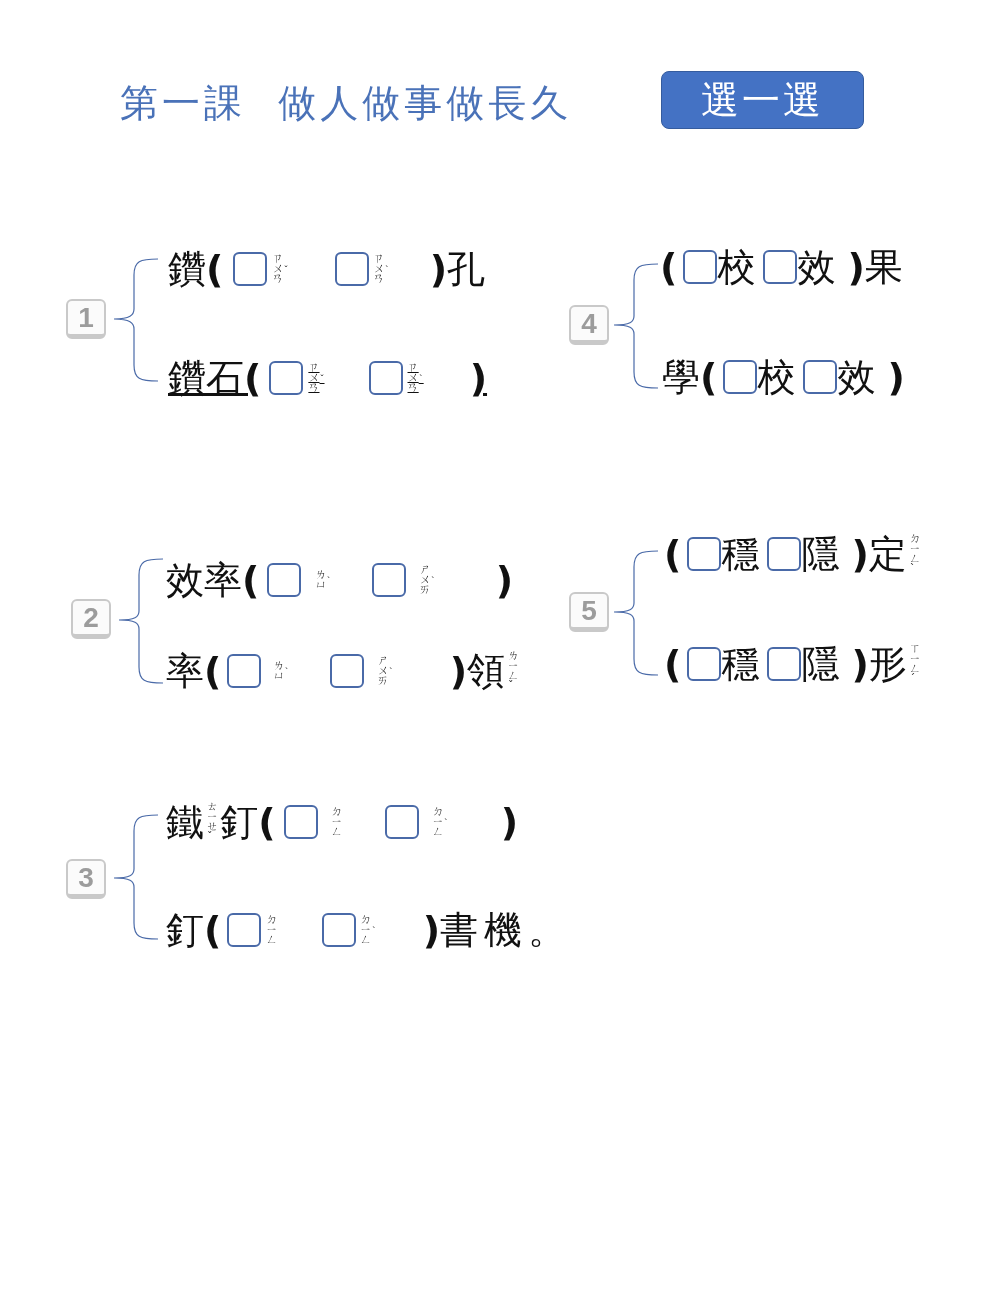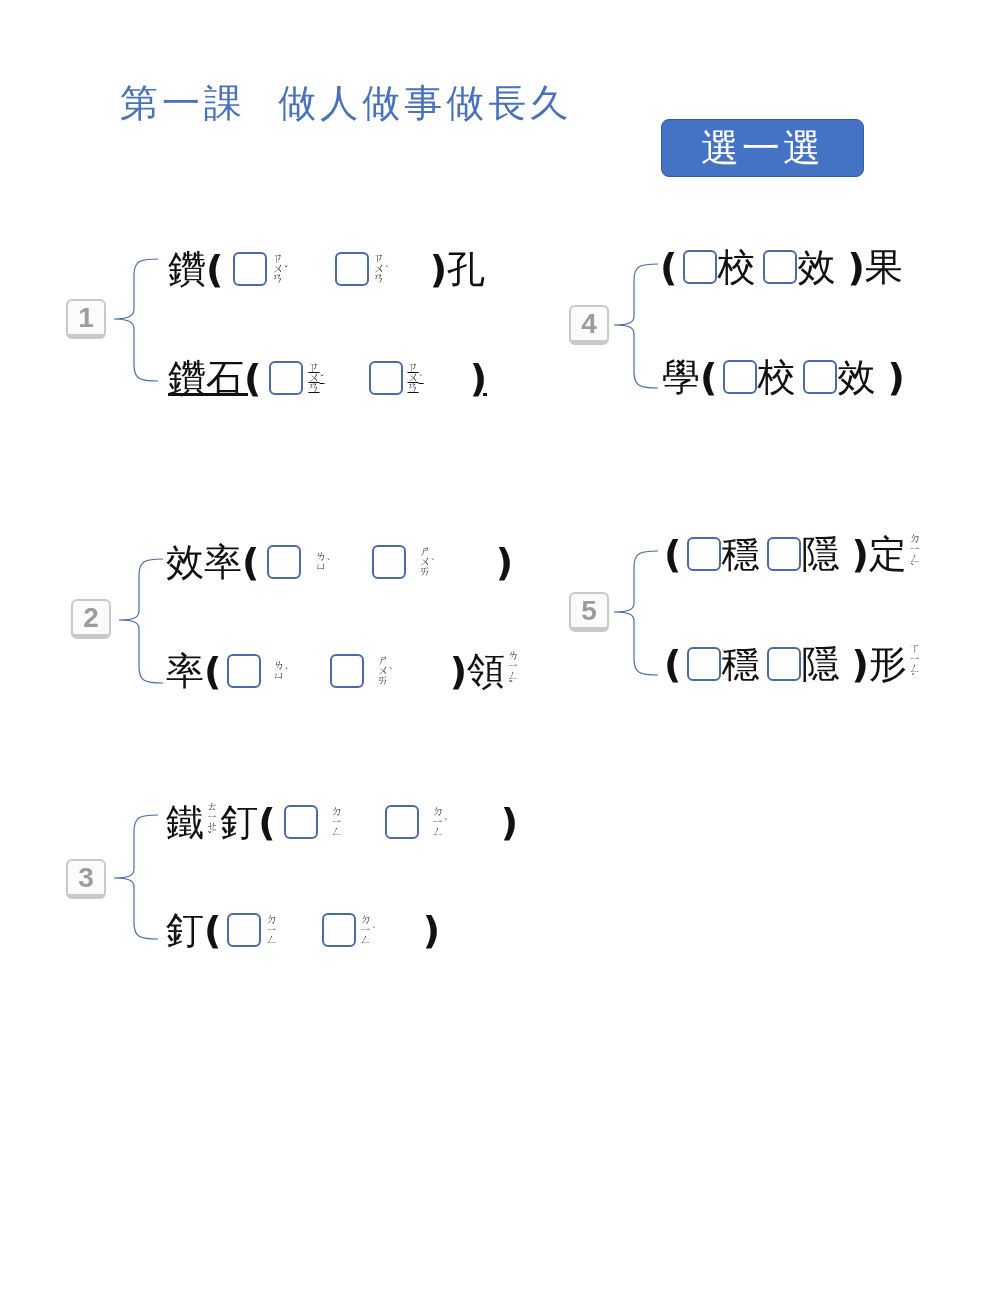--- a/index.html
+++ b/index.html
@@ -1,18 +1,18 @@
 <!DOCTYPE html>
 <html><head>
 <meta charset="utf-8">
 <style>
   html,body{margin:0;padding:0;background:#fff;}
   body{width:1000px;height:1291px;position:relative;overflow:hidden;font-family:"DejaVu Serif",serif;color:#111;}
   .title{position:absolute;left:120px;top:78px;font-size:38px;color:#4a72b8;letter-spacing:4px;white-space:pre;}
-  .select-btn{position:absolute;left:661px;top:71px;width:203px;height:58px;background:#4472c4;border:1px solid #355c9e;border-radius:8px;color:#fff;font-size:38px;display:flex;align-items:center;justify-content:center;letter-spacing:3px;box-sizing:border-box;margin-top:48px;}
+  .select-btn{position:absolute;left:661px;top:71px;width:203px;height:58px;background:#4472c4;border:1px solid #355c9e;border-radius:8px;color:#fff;font-size:38px;display:flex;align-items:center;justify-content:center;letter-spacing:3px;box-sizing:border-box;}
   .badge{position:absolute;width:40px;height:40px;border:2px solid #c9c9c9;border-bottom-width:5px;border-radius:6px;background:#fbfbfb;color:#9c9c9c;font-family:"Liberation Sans",sans-serif;font-weight:bold;font-size:28px;display:flex;align-items:center;justify-content:center;box-sizing:border-box;}
   .brace{position:absolute;}
   .row{position:absolute;display:flex;align-items:center;font-size:38px;white-space:nowrap;height:50px;}
   .paren{font-family:"DejaVu Sans",sans-serif;font-size:38px;font-weight:bold;}
   .box{display:inline-block;width:34px;height:34px;border:2px solid #4a6aa8;border-radius:6px;box-sizing:border-box;background:#fff;cursor:pointer;margin-right:2px;}
   .opt{display:inline-flex;align-items:center;margin-right:40px;}
   .bpmf{display:inline-flex;flex-direction:column;font-size:11px;line-height:10px;margin-left:3px;font-family:"DejaVu Sans",sans-serif;color:#222;}
   .tone{font-size:10px;}
   .optc{display:inline-flex;align-items:center;margin-right:8px;}
 </style>
@@ -74,21 +74,21 @@
       </span>
     <span class="paren">)</span>
   </div>
 </div>
 
 <div>
   <div class="badge" style="left:71px;top:599px;">2</div>
   <svg class="brace" style="left:115px;top:555px;" width="50" height="132">
       <path d="M48,4 C30,4 24,6 24,20 L24,56 C24,62 20,65 4,65 C20,65 24,68 24,74 L24,112 C24,126 30,128 48,128" fill="none" stroke="#4a6aa8" stroke-width="1.2"></path>
     </svg>
-  <div class="row" style="left:166px;top:537px;">
+  <div class="row" style="left:166px;top:555px;">
     <span>效率</span>
     <span class="paren">(</span>
     <span class="opt" style="margin-left:8px;margin-right:40px;">
         <span class="box"></span>
         <span class="bpmf" style="margin-left:12px;">
           <span>ㄌ</span>
           <span>ㄩ</span>
         </span>
         <span class="tone">ˋ</span>
       </span>
@@ -184,20 +184,21 @@
     <span class="opt" style="margin-right:46px;">
         <span class="box"></span>
         <span class="bpmf">
           <span>ㄉ</span>
           <span>ㄧ</span>
           <span>ㄥ</span>
         </span>
         <span class="tone">ˋ</span>
       </span>
     <span class="paren">)</span>
+    <span style="letter-spacing:6px;">書機。</span>
   </div>
 </div>
 
 <div>
   <div class="badge" style="left:569px;top:305px;">4</div>
   <svg class="brace" style="left:610px;top:260px;" width="50" height="132">
       <path d="M48,4 C30,4 24,6 24,20 L24,56 C24,62 20,65 4,65 C20,65 24,68 24,74 L24,112 C24,126 30,128 48,128" fill="none" stroke="#4a6aa8" stroke-width="1.2"></path>
     </svg>
   <div class="row" style="left:660px;top:242px;">
     <span class="paren">(</span>

